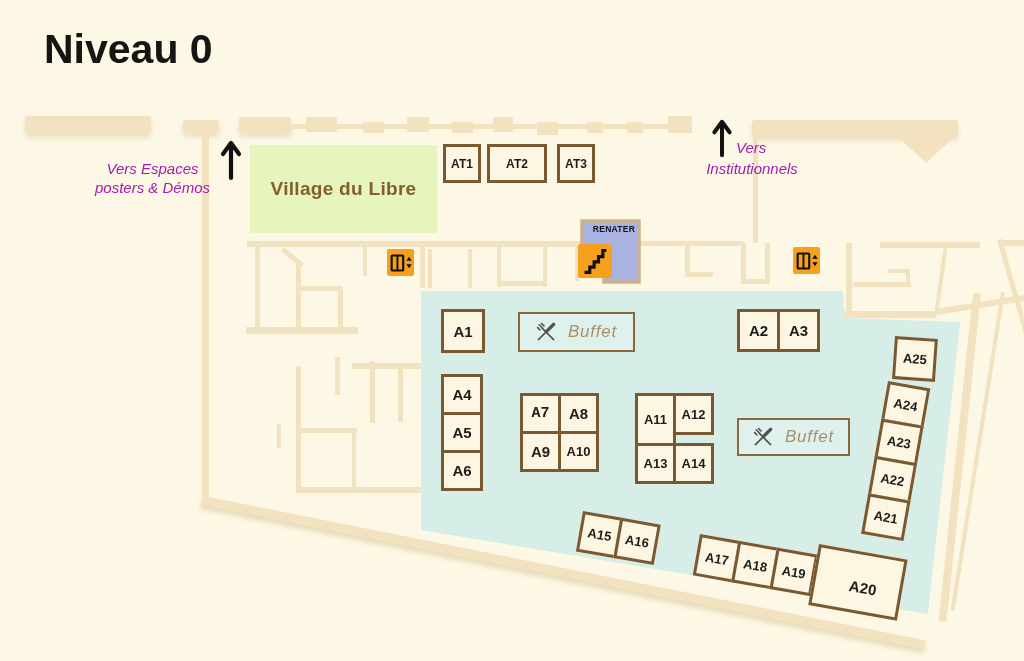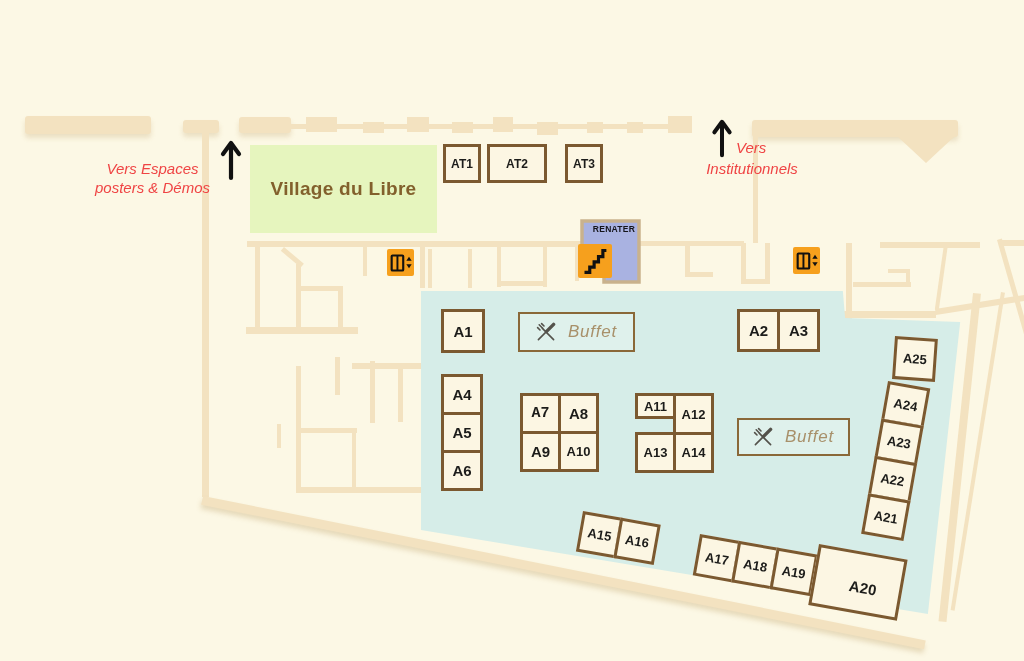--- a/index.html
+++ b/index.html
@@ -32,21 +32,21 @@
     color:#151513;letter-spacing:0;}
 
   .exhibit{position:absolute;left:421px;top:291px;width:567px;height:324px;
     background:var(--cyan);
     clip-path:polygon(0% 0%, 74.4% 0%, 74.8% 8.3%, 95.1% 9.6%, 89.4% 99.7%, 0% 73.8%);}
 
   .village{position:absolute;left:250px;top:145px;width:187px;height:88px;
     background:var(--village);display:flex;align-items:center;justify-content:center;
     font-size:19px;font-weight:700;color:var(--village-text);letter-spacing:.3px;}
 
-  .dir-text{position:absolute;color:#ef4444;font-style:italic;font-size:15px;line-height:19px;text-align:center;}
+  .dir-text{position:absolute;color:#a21caf;font-style:italic;font-size:15px;line-height:19px;text-align:center;}
   .arrow{position:absolute;}
 
   .cell{box-sizing:border-box;border:3px solid var(--brown);background:var(--booth-fill);
     display:flex;align-items:center;justify-content:center;
     font-weight:700;color:var(--ink);font-size:15px;}
   .hrow{position:absolute;display:flex;transform-origin:0 0;}
   .hrow .cell + .cell{margin-left:-3px;}
   .grid{position:absolute;transform-origin:0 0;}
   .grid .hrow{position:relative;}
   .grid .hrow + .hrow{margin-top:-3px;}
@@ -134,20 +134,21 @@
       <div class="wall" style="left: 997px; top: 240px; width: 5px; height: 100px; transform: rotate(-16deg);"></div>
       <div class="wall" style="left: 1000px; top: 240px; width: 24px; height: 6px;"></div>
       <div class="wall" style="left: 973px; top: 293px; width: 8px; height: 330px; transform: rotate(6deg);"></div>
       <div class="wall" style="left: 1001px; top: 292px; width: 4px; height: 322px; transform: rotate(9deg);"></div>
       <div class="wall sh2" style="left: 203px; top: 496px; width: 737px; height: 9px; transform: rotate(11.3deg);"></div>
     </div>
   <div class="wedge"></div>
 
   <div class="exhibit"></div>
 
+  <div class="title">Niveau 0</div>
 
   <div class="dir-text" style="left:85px;top:159px;width:135px;">
     <div>Vers Espaces</div>
     <div>posters &amp; Démos</div>
   </div>
   <svg class="arrow" style="left:219px;top:138px;" width="24" height="44" viewBox="0 0 24 44">
     <path d="M12,40 L12,8 M4,16 L12,5 L20,16" stroke="#111" stroke-width="4.2" fill="none" stroke-linecap="round" stroke-linejoin="round"></path>
   </svg>
 
   <svg class="arrow" style="left:710px;top:117px;" width="24" height="42" viewBox="0 0 24 44">
@@ -156,21 +157,21 @@
   <div class="dir-text" style="left:736px;top:138px;">Vers</div>
   <div class="dir-text" style="left:694px;top:159px;width:116px;">Institutionnels</div>
 
   <div class="village">
     <span>Village du Libre</span>
   </div>
 
   <div class="hrow at" style="left:443px;top:144px;gap:6px;">
     <div class="cell" style="width:38px;height:39px;margin-left:0;">AT1</div>
     <div class="cell" style="width:60px;height:39px;margin-left:0;">AT2</div>
-    <div class="cell" style="width:38px;height:39px;margin-left:12px;">AT3</div>
+    <div class="cell" style="width:38px;height:39px;margin-left:4px;">AT3</div>
   </div>
 
   <svg class="renater" viewBox="0 0 61 65">
     <path d="M2,2 H59 V63 H24 V33 H2 Z" fill="#A9B2E1" stroke="#C9B28D" stroke-width="3.5"></path>
   </svg>
   <div class="renater-label">RENATER</div>
   <div class="icon-orange" style="left:578px;top:244px;width:34px;height:34px;">
     <svg width="28" height="28" viewBox="0 0 32 32">
       <path d="M4,29 H10 V23 H15 V17 H20 V11 H25 V4 H29" fill="none" stroke="#111" stroke-width="3.6"></path>
     </svg>
@@ -237,21 +238,21 @@
       <div class="cell" style="width:41px;height:41px;">A8</div>
     </div>
     <div class="hrow">
       <div class="cell" style="width:41px;height:41px;">A9</div>
       <div class="cell small" style="width:41px;height:41px;">A10</div>
     </div>
   </div>
 
   <div class="grid" style="left:635px;top:393px;">
     <div class="hrow">
-      <div class="cell small" style="width:41px;height:26px;">A11</div>
+      <div class="cell small" style="width:41px;height:53px;">A11</div>
       <div class="cell small" style="width:41px;height:42px;">A12</div>
     </div>
     <div class="hrow">
       <div class="cell small" style="width:41px;height:41px;">A13</div>
       <div class="cell small" style="width:41px;height:41px;">A14</div>
     </div>
   </div>
 
   <div class="hrow" style="left:583px;top:511px;transform:rotate(10deg);">
     <div class="cell small" style="width:41px;height:41px;">A15</div>

